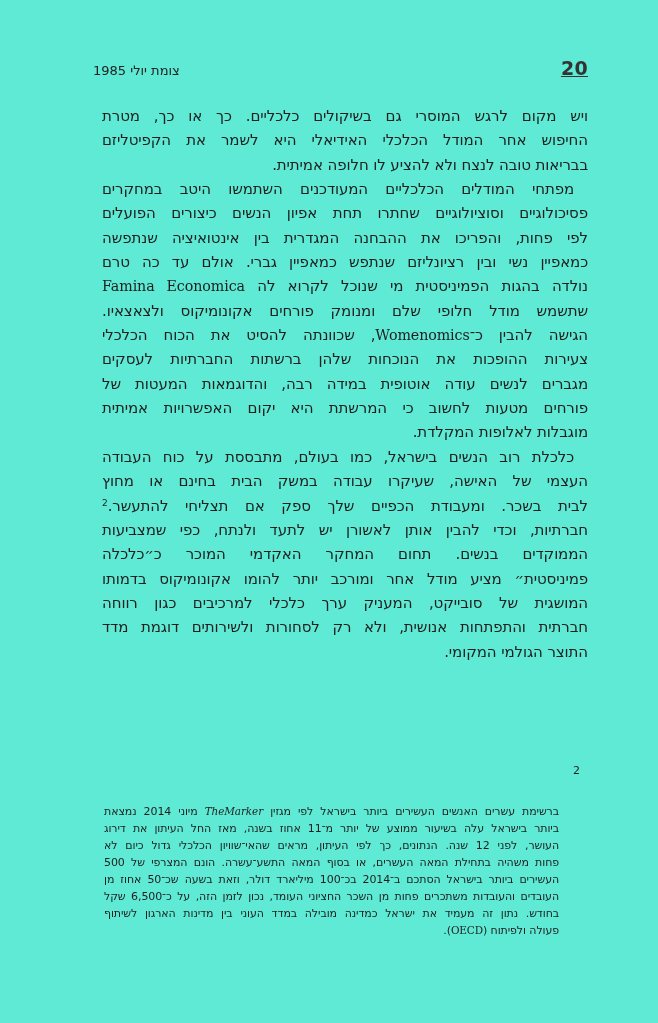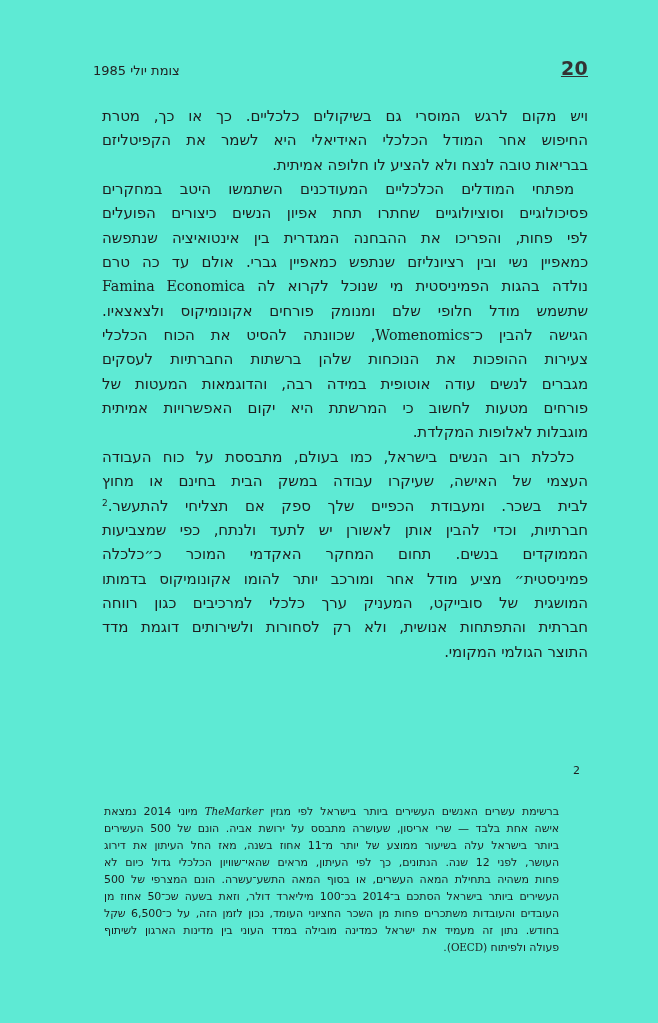--- a/index.html
+++ b/index.html
@@ -127,21 +127,20 @@
       <div class="line"><span>פמיניסטית״ מציע מודל אחר ומורכב יותר להומו אקונומיקוס בדמותו</span></div>
       <div class="line"><span>המושגית של סובייקט, המעניק ערך כלכלי למרכיבים כגון רווחה</span></div>
       <div class="line"><span>חברתית והתפתחות אנושית, ולא רק לסחורות ולשירותים דוגמת מדד</span></div>
       <div class="line end"><span>התוצר הגולמי המקומי.</span></div>
     </div>
 
   <div class="footnote-marker">2</div>
 
   <div class="footnote-text" id="footnote-text">
       <div class="line"><span>ברשימת עשרים האנשים העשירים ביותר בישראל לפי מגזין </span><span class="latin-italic">TheMarker</span><span> מיוני 2014 נמצאת</span></div>
-      <div class="line"><span>אישה אחת בלבד — שרי אריסון, שעושרה מתבסס על ירושת אביה. הונם של 500 העשירים</span></div>
       <div class="line"><span>ביותר בישראל עלה בשיעור ממוצע של יותר מ־11 אחוז בשנה, מאז החל העיתון את דירוג</span></div>
       <div class="line"><span>העושר, לפני 12 שנה. הנתונים, כך לפי העיתון, מראים שהאי־שוויון הכלכלי גדול כיום לא</span></div>
       <div class="line"><span>פחות משהיה בתחילת המאה העשרים, או בסוף המאה התשע־עשרה. הונם המצרפי של 500</span></div>
       <div class="line"><span>העשירים ביותר בישראל הסתכם ב־2014 בכ־100 מיליארד דולר, וזאת בשעה שכ־50 אחוז מן</span></div>
       <div class="line"><span>העובדים והעובדות משתכרים פחות מן השכר החציוני העומד, נכון לזמן הזה, על כ־6,500 שקל</span></div>
       <div class="line"><span>בחודש. נתון זה מעמיד את ישראל כמדינה מובילה במדד העוני בין מדינות הארגון לשיתוף</span></div>
       <div class="line end"><span>פעולה ולפיתוח (</span><span class="latin">OECD</span><span>).</span></div>
     </div>
 
 </div>

